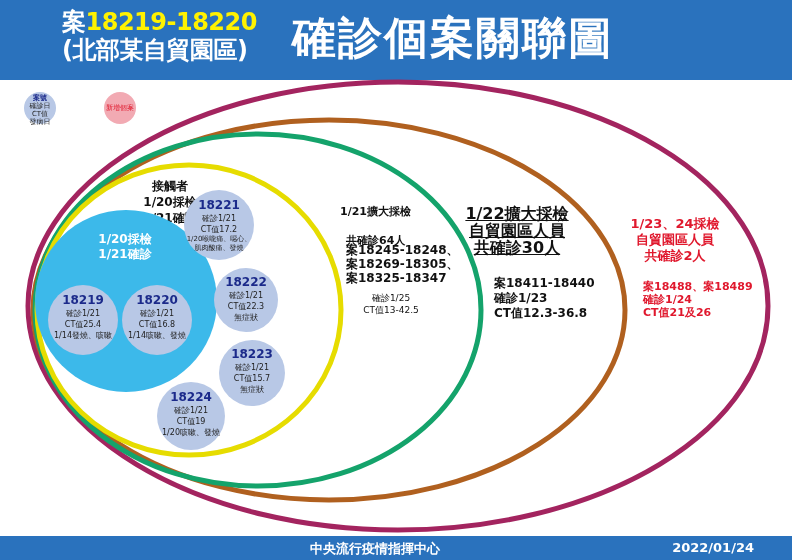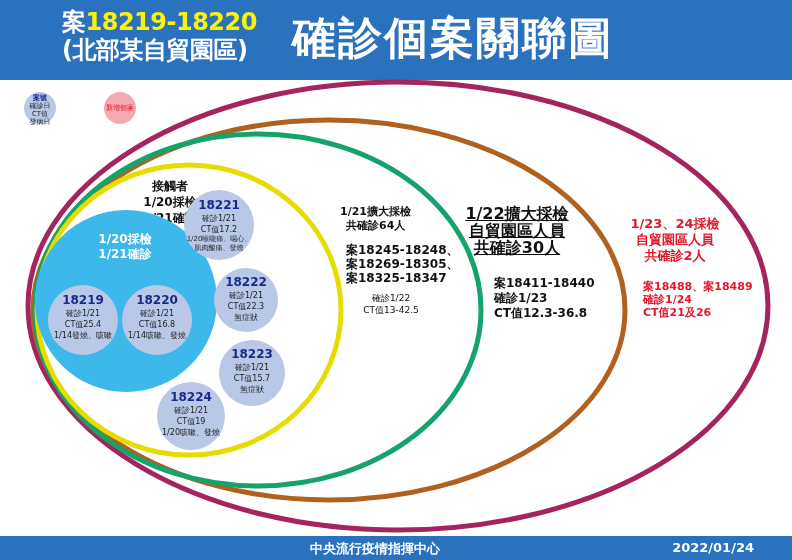--- a/index.html
+++ b/index.html
@@ -94,29 +94,29 @@
 </div>
 <div class="case" style="left:157px; top:382px; width:68px; height:68px; padding-top:8px;">
   <div class="id">18224</div>
   <div>確診1/21</div>
   <div>CT值19</div>
   <div>1/20咳嗽、發燒</div>
 </div>
 
 <div class="txt" style="left:340px; top:205px; width:110px; font-size:11px; line-height:14px; text-align:left;">
   <div>1/21擴大採檢</div>
-  <div style="padding-left:6px;">共確診64人</div>
+  <div style="padding-left:6px;margin-top:15px;">共確診64人</div>
 </div>
 <div class="txt" style="left:346px; top:243px; width:120px; font-size:12px; line-height:14px; text-align:left;">
   <div>案18245-18248、</div>
   <div>案18269-18305、</div>
   <div>案18325-18347</div>
 </div>
 <div class="txt" style="left:346px; top:292px; width:90px; font-size:9px; line-height:12px; font-weight:normal;">
-  <div>確診1/22</div>
+  <div>確診1/25</div>
   <div>CT值13-42.5</div>
 </div>
 
 <div class="txt" style="left:462px; top:205px; width:110px; font-size:16px; line-height:17px;text-decoration:underline;">
   <div>1/22擴大採檢</div>
   <div>自貿園區人員</div>
   <div>共確診30人</div>
 </div>
 <div class="txt" style="left:494px; top:276px; width:110px; font-size:12px; line-height:15px; text-align:left;">
   <div>案18411-18440</div>

